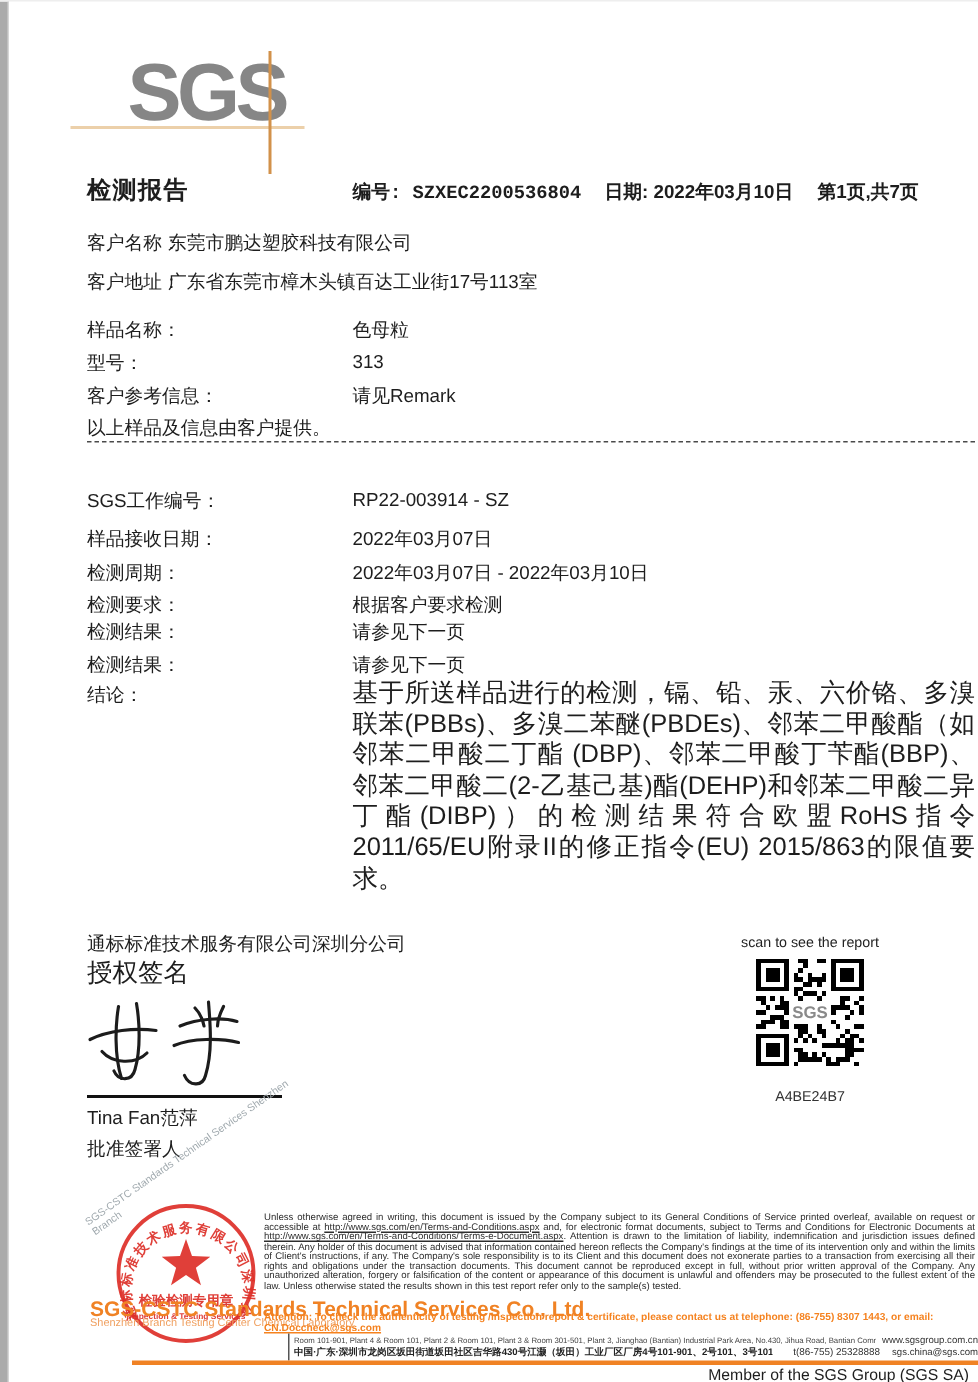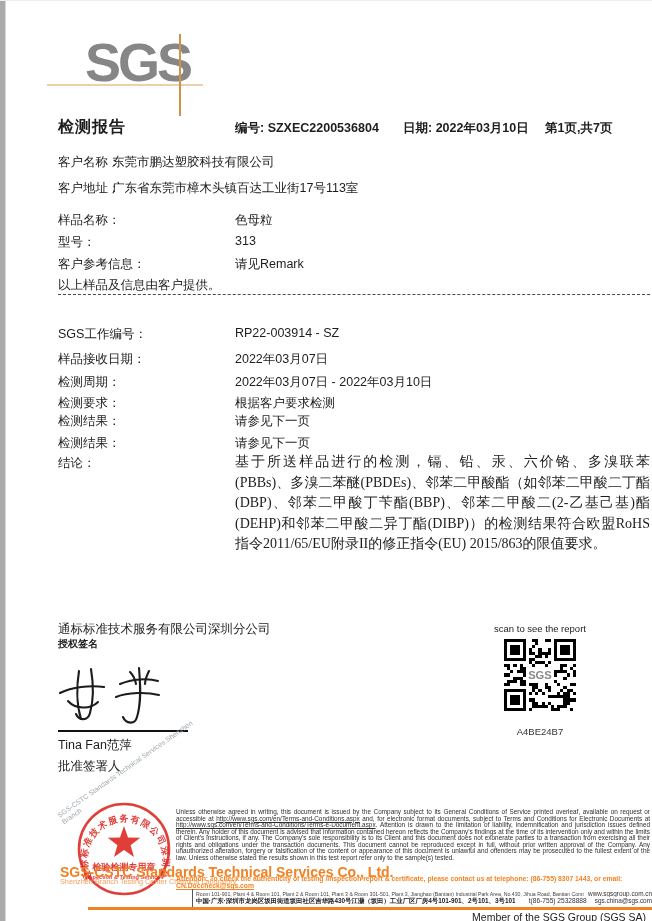--- a/index.html
+++ b/index.html
@@ -10,33 +10,33 @@
   }
   .abs{position:absolute;}
   
   #edge-strip{left:0;top:0;width:5px;height:921px;background:#ababab;border-right:1px solid #d6d6d6;}
   
   #logo-text{left:85px;top:38px;font-size:54px;font-weight:bold;color:#868686;
     letter-spacing:-3px;line-height:46px;transform:scaleY(1.0);}
   #logo-hline{left:47px;top:83px;width:156px;height:2px;background:#ecd0aa;}
   #logo-vline{left:179px;top:33px;width:2px;height:82px;background:#d2914a;}
   #report-title{left:58px;top:116px;font-size:16px;font-weight:bold;letter-spacing:1px;}
-  #report-number{left:235px;top:119px;font-size:12.5px;font-weight:bold;}
+  #report-number{left:235px;top:119px;font-size:12.5px;font-weight:bold;font-family:Liberation Mono, monospace;}
   #report-date{left:403px;top:119px;font-size:12.5px;font-weight:bold;}
   #report-page{left:545px;top:119px;font-size:12.5px;font-weight:bold;}
   
   .row{position:absolute;left:58px;font-size:12.5px;white-space:nowrap;}
   .row .lbl{display:inline-block;}
   .val-wide{position:absolute;left:177px;top:0;}
   #dashed-sep{left:58px;top:293px;width:592px;border-top:1px dashed #4a4a4a;height:0;}
-  #conclusion-text{left:235px;top:451px;width:415px;font-size:14px;line-height:20.6px;
-    text-align:justify;font-family:Liberation Serif, serif;}
+  #conclusion-text{left:235px;top:451px;width:415px;font-size:17px;line-height:20.6px;
+    text-align:justify;}
   
   #sig-company{left:58px;top:620px;font-size:12.5px;}
-  #sig-auth{left:58px;top:636px;font-size:10px;font-weight:bold;}
+  #sig-auth{left:58px;top:636px;font-size:17px;}
   #sig-svg{left:52px;top:658px;}
   #sig-line{left:58px;top:729px;width:130px;height:2px;background:#111;}
   #sig-name{left:58px;top:736px;font-size:12.5px;}
   #sig-role{left:58px;top:757px;font-size:12.5px;}
   
   #qr-block{left:486px;top:622px;width:108px;text-align:center;}
   #qr-caption{font-size:9.5px;color:#222;}
   #qr-code{margin:2px auto 0;width:78px;height:78px;}
   #qr-text{font-size:9.5px;color:#333;margin-top:12px;}
   

